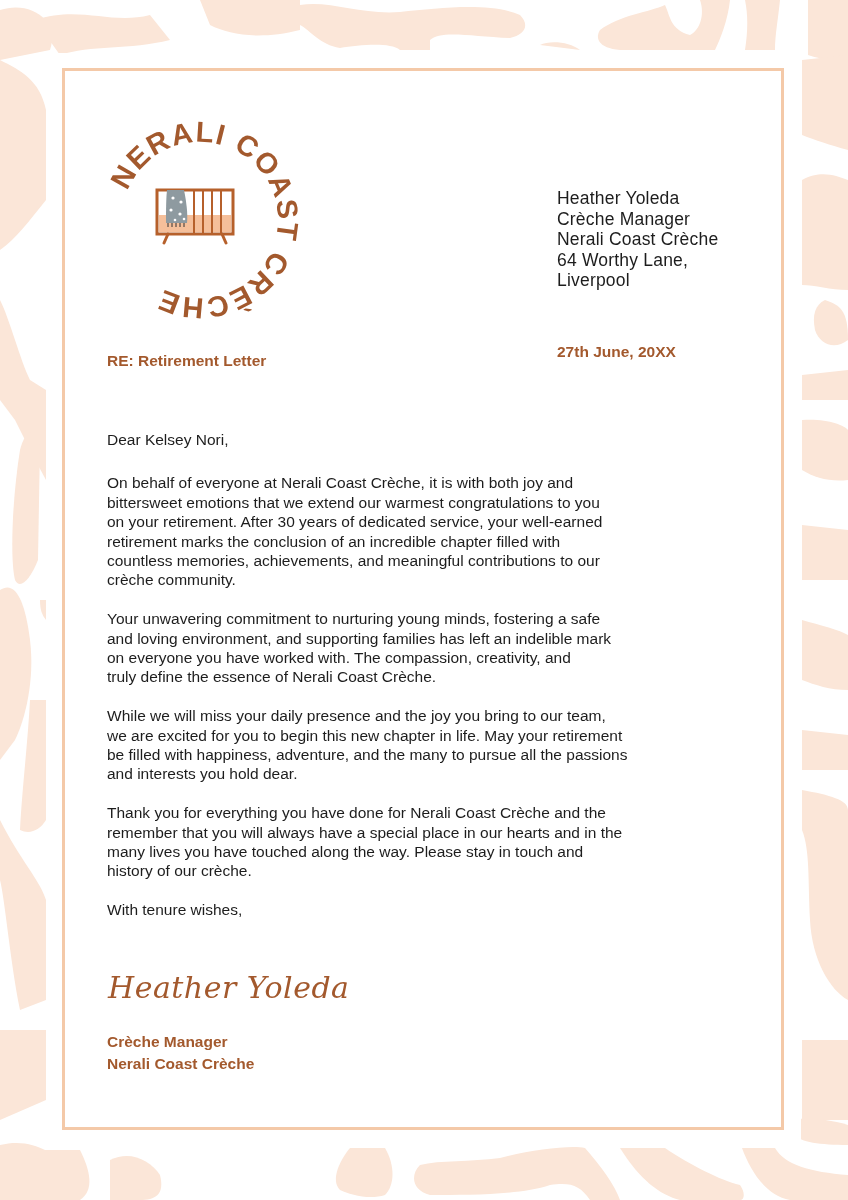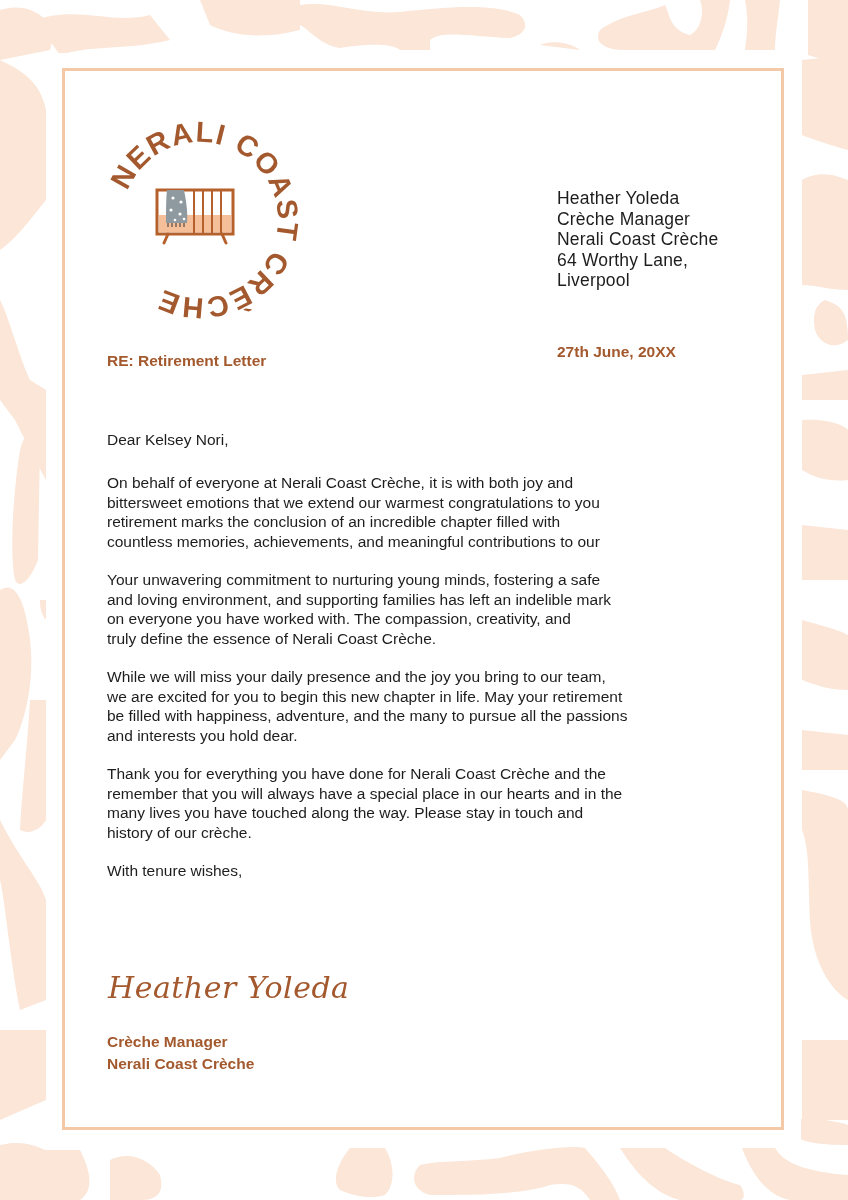--- a/index.html
+++ b/index.html
@@ -143,22 +143,24 @@
 <div class="date">27th June, 20XX</div>
 
 <div class="re-line">RE: Retirement Letter</div>
 
 <div class="body-text">
   <p style="margin-bottom:24px">Dear Kelsey Nori,</p>
 
   <p>
     <span class="line">On behalf of everyone at Nerali Coast Crèche, it is with both joy and</span>
     <span class="line">bittersweet emotions that we extend our warmest congratulations to you</span>
+    <span class="line">on your retirement. After 30 years of dedicated service, your well-earned</span>
     <span class="line">retirement marks the conclusion of an incredible chapter filled with</span>
     <span class="line">countless memories, achievements, and meaningful contributions to our</span>
+    <span class="line">crèche community.</span>
   </p>
 
   <p>
     <span class="line">Your unwavering commitment to nurturing young minds, fostering a safe</span>
     <span class="line">and loving environment, and supporting families has left an indelible mark</span>
     <span class="line">on everyone you have worked with. The compassion, creativity, and</span>
     <span class="line">truly define the essence of Nerali Coast Crèche.</span>
   </p>
 
   <p>

